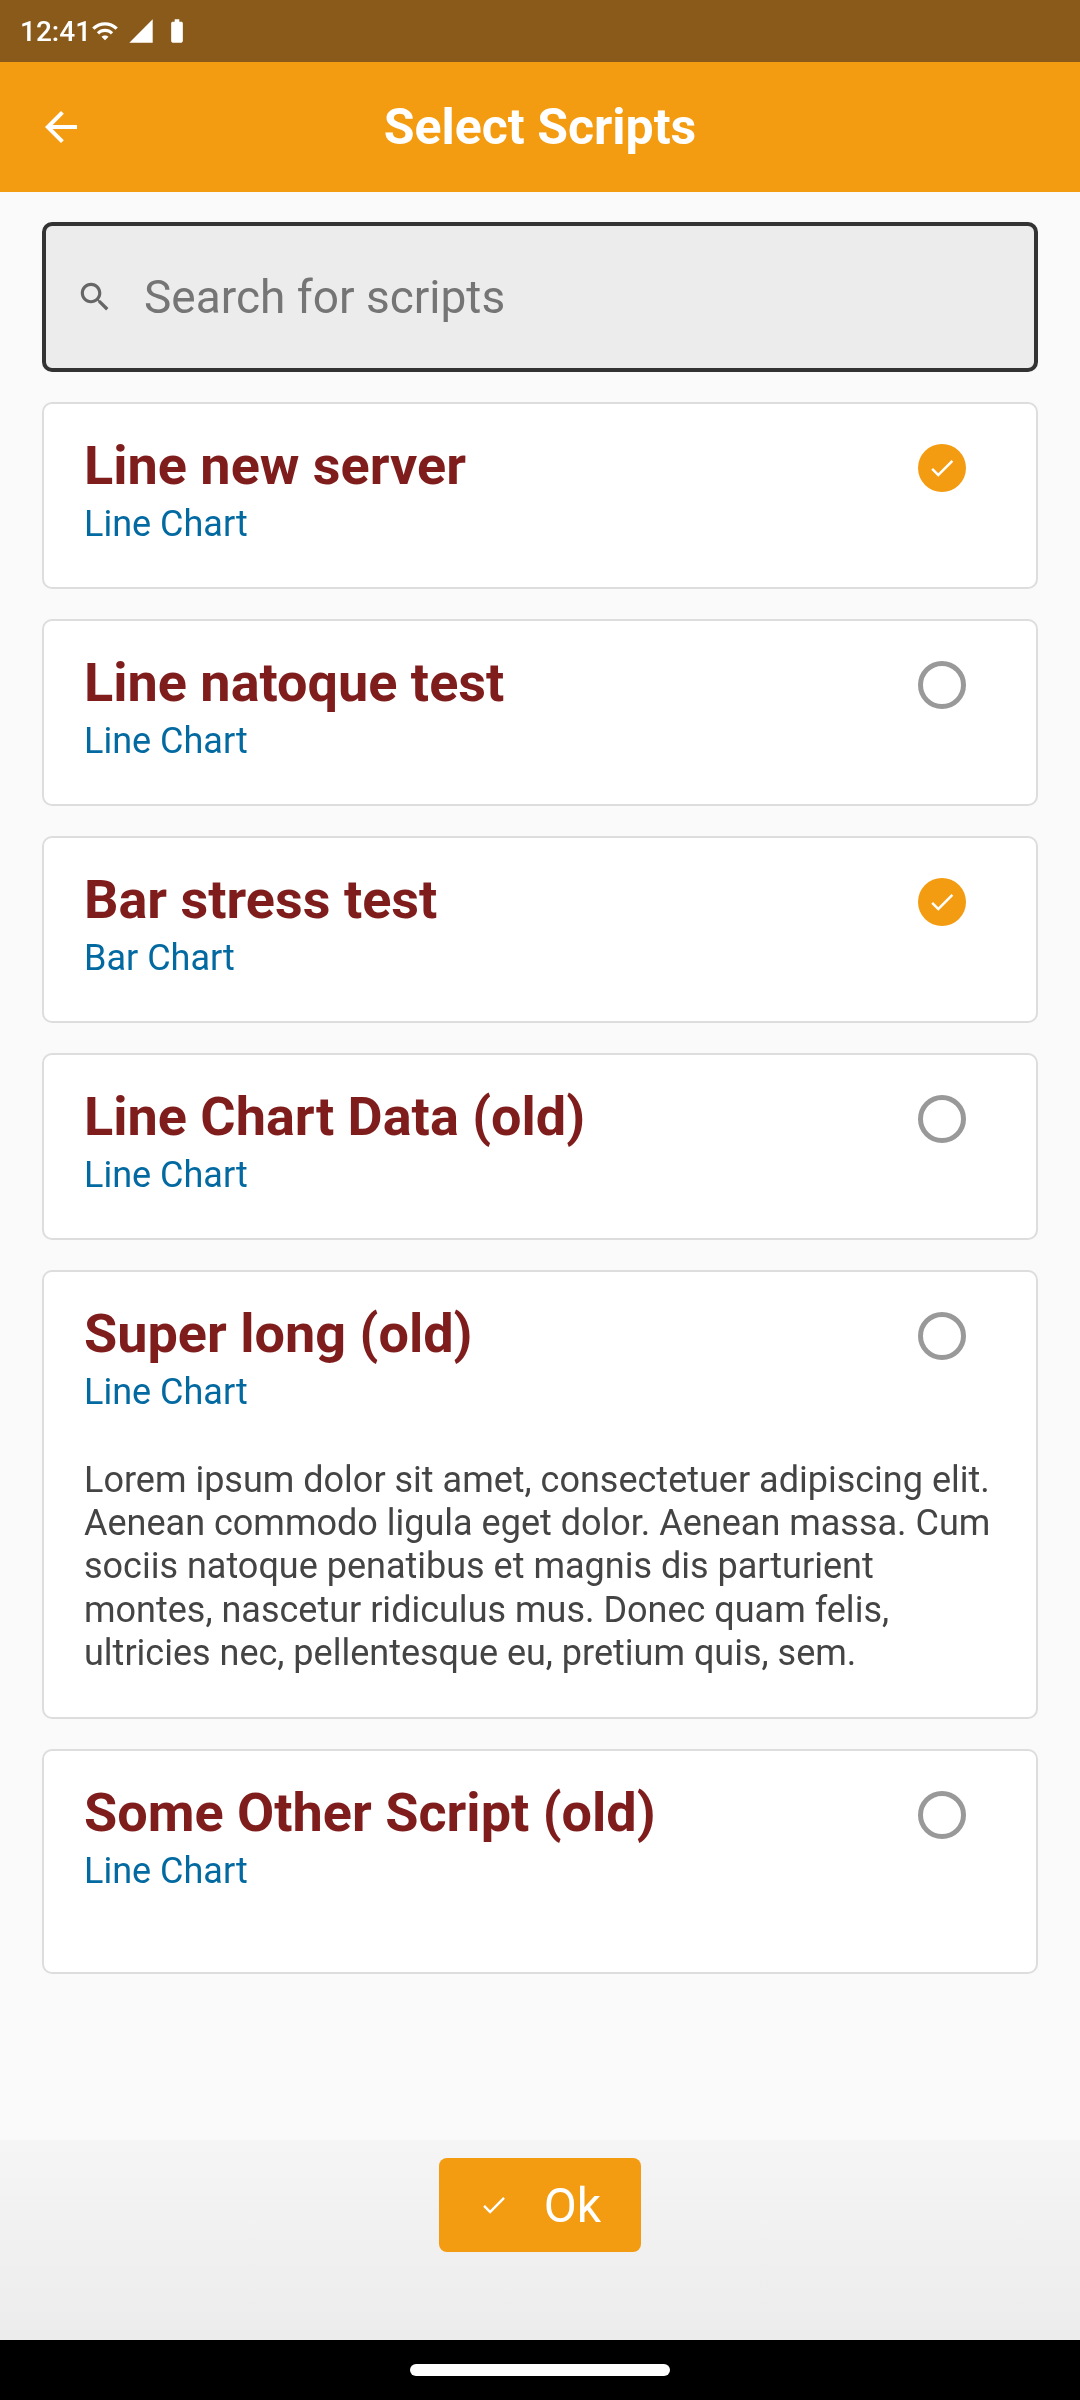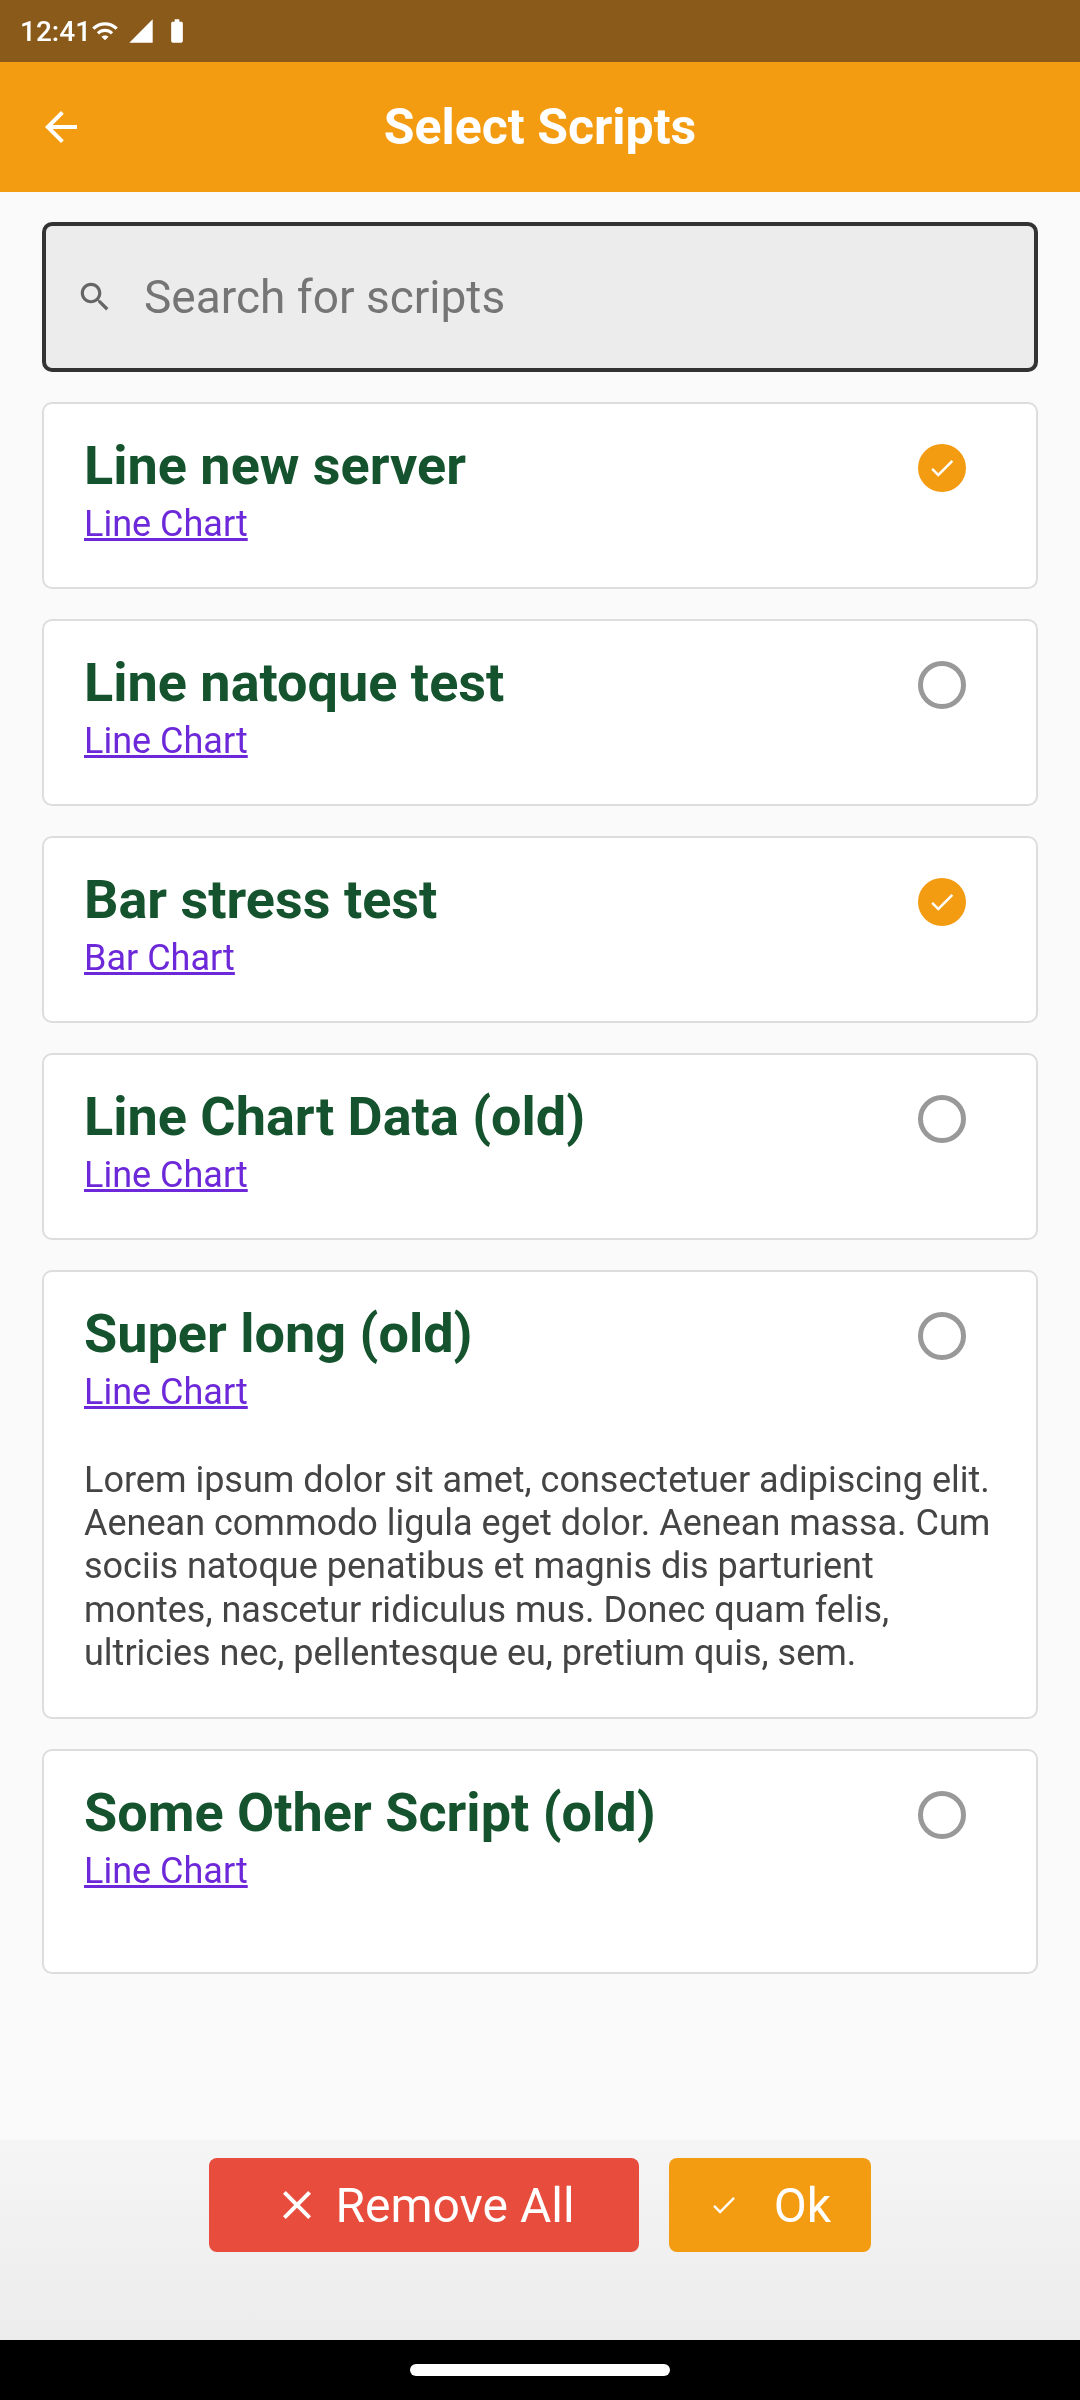--- a/index.html
+++ b/index.html
@@ -112,27 +112,26 @@
       display: flex;
       align-items: flex-start;
       justify-content: space-between;
     }
     .card-text {
       flex: 1;
     }
     .card-title {
       font-size: 54px;
       font-weight: 700;
-      color: #14532d;
+      color: #7f1d1d;
       margin-bottom: 6px;
     }
     .card-subtitle {
       font-size: 36px;
-      color: #6d28d9;
-      text-decoration: underline;
+      color: #0369a1;
     }
     .card-desc {
       font-size: 36px;
       color: #444;
       margin-top: 46px;
       line-height: 1.2;
     }
     .check {
       width: 48px;
       height: 48px;
@@ -317,26 +316,20 @@
           <div class="card-title">Some Other Script (old)</div>
           <div class="card-subtitle">Line Chart</div>
         </div>
         <div class="check empty"></div>
       </div>
     </div>
 
   </div>
 
   <div class="bottom-bar">
-    <div class="btn btn-remove">
-      <svg viewBox="0 0 24 24">
-          <path d="M19 6.41L17.59 5 12 10.59 6.41 5 5 6.41 10.59 12 5 17.59 6.41 19 12 13.41 17.59 19 19 17.59 13.41 12z"></path>
-        </svg>
-      <span>Remove All</span>
-    </div>
     <div class="btn btn-ok">
       <svg viewBox="0 0 24 24">
           <path d="M9 16.17L4.83 12l-1.42 1.41L9 19 21 7l-1.41-1.41z"></path>
         </svg>
       <span>Ok</span>
     </div>
   </div>
 </div>
 
 <div class="nav-bar">

